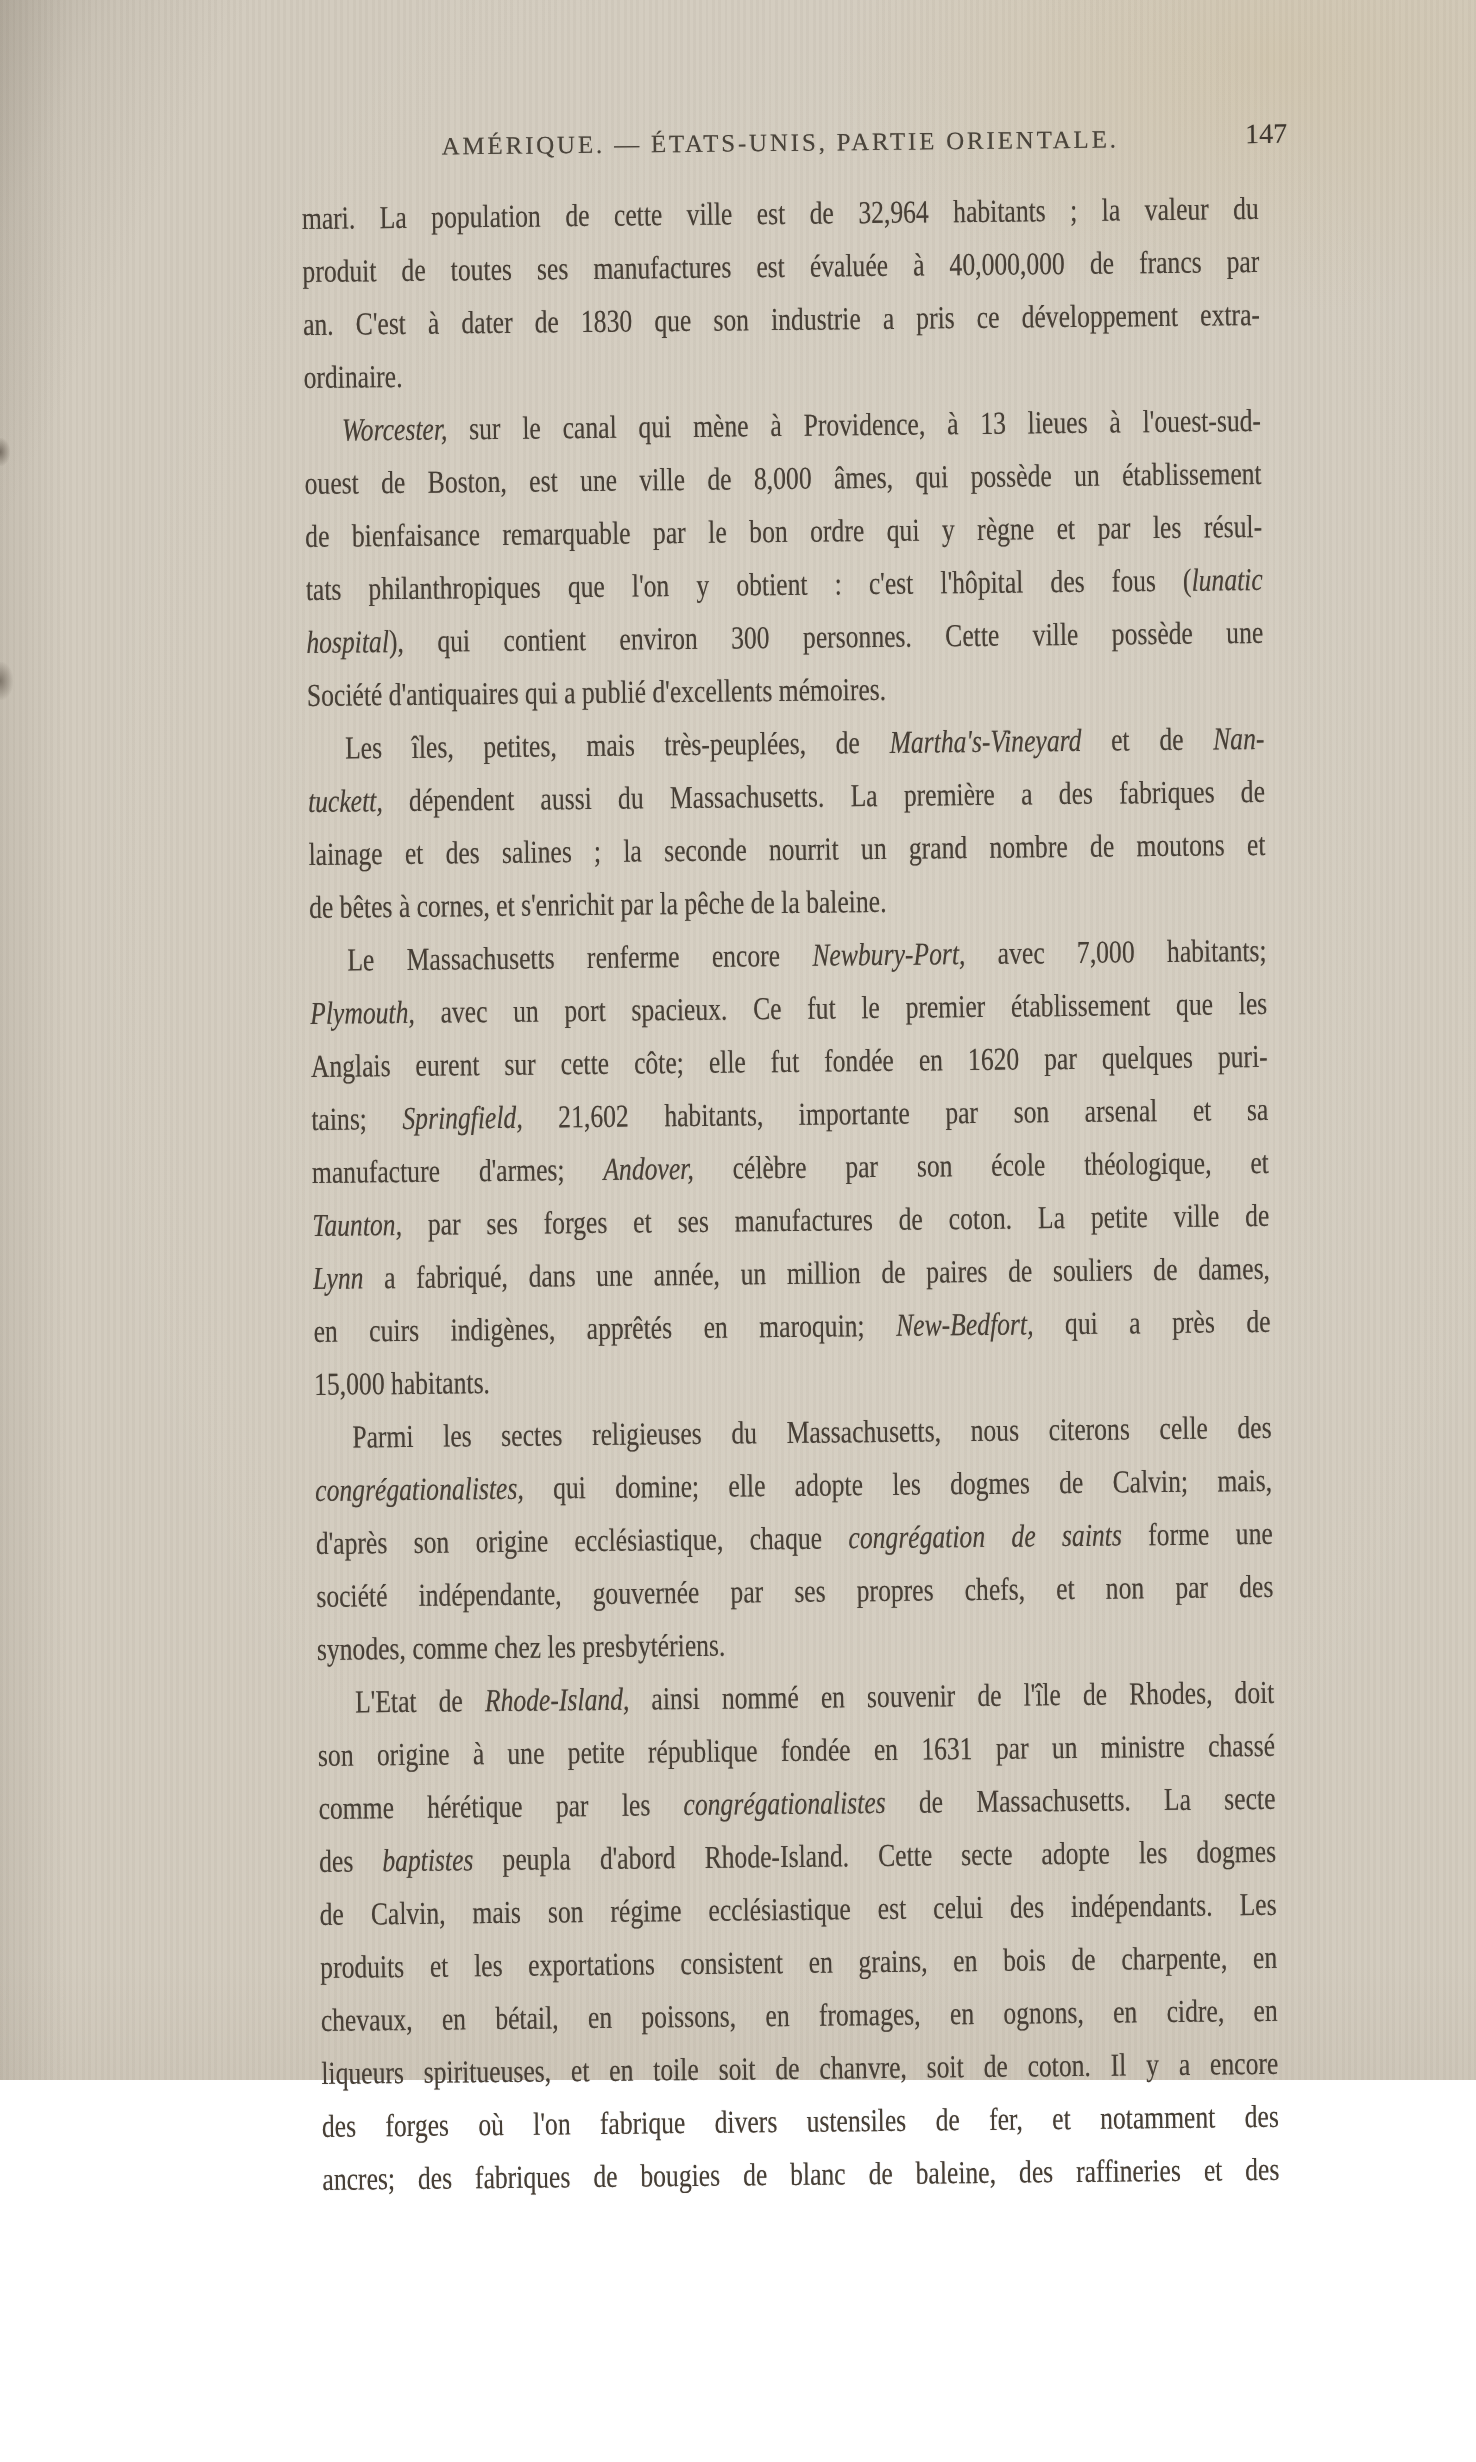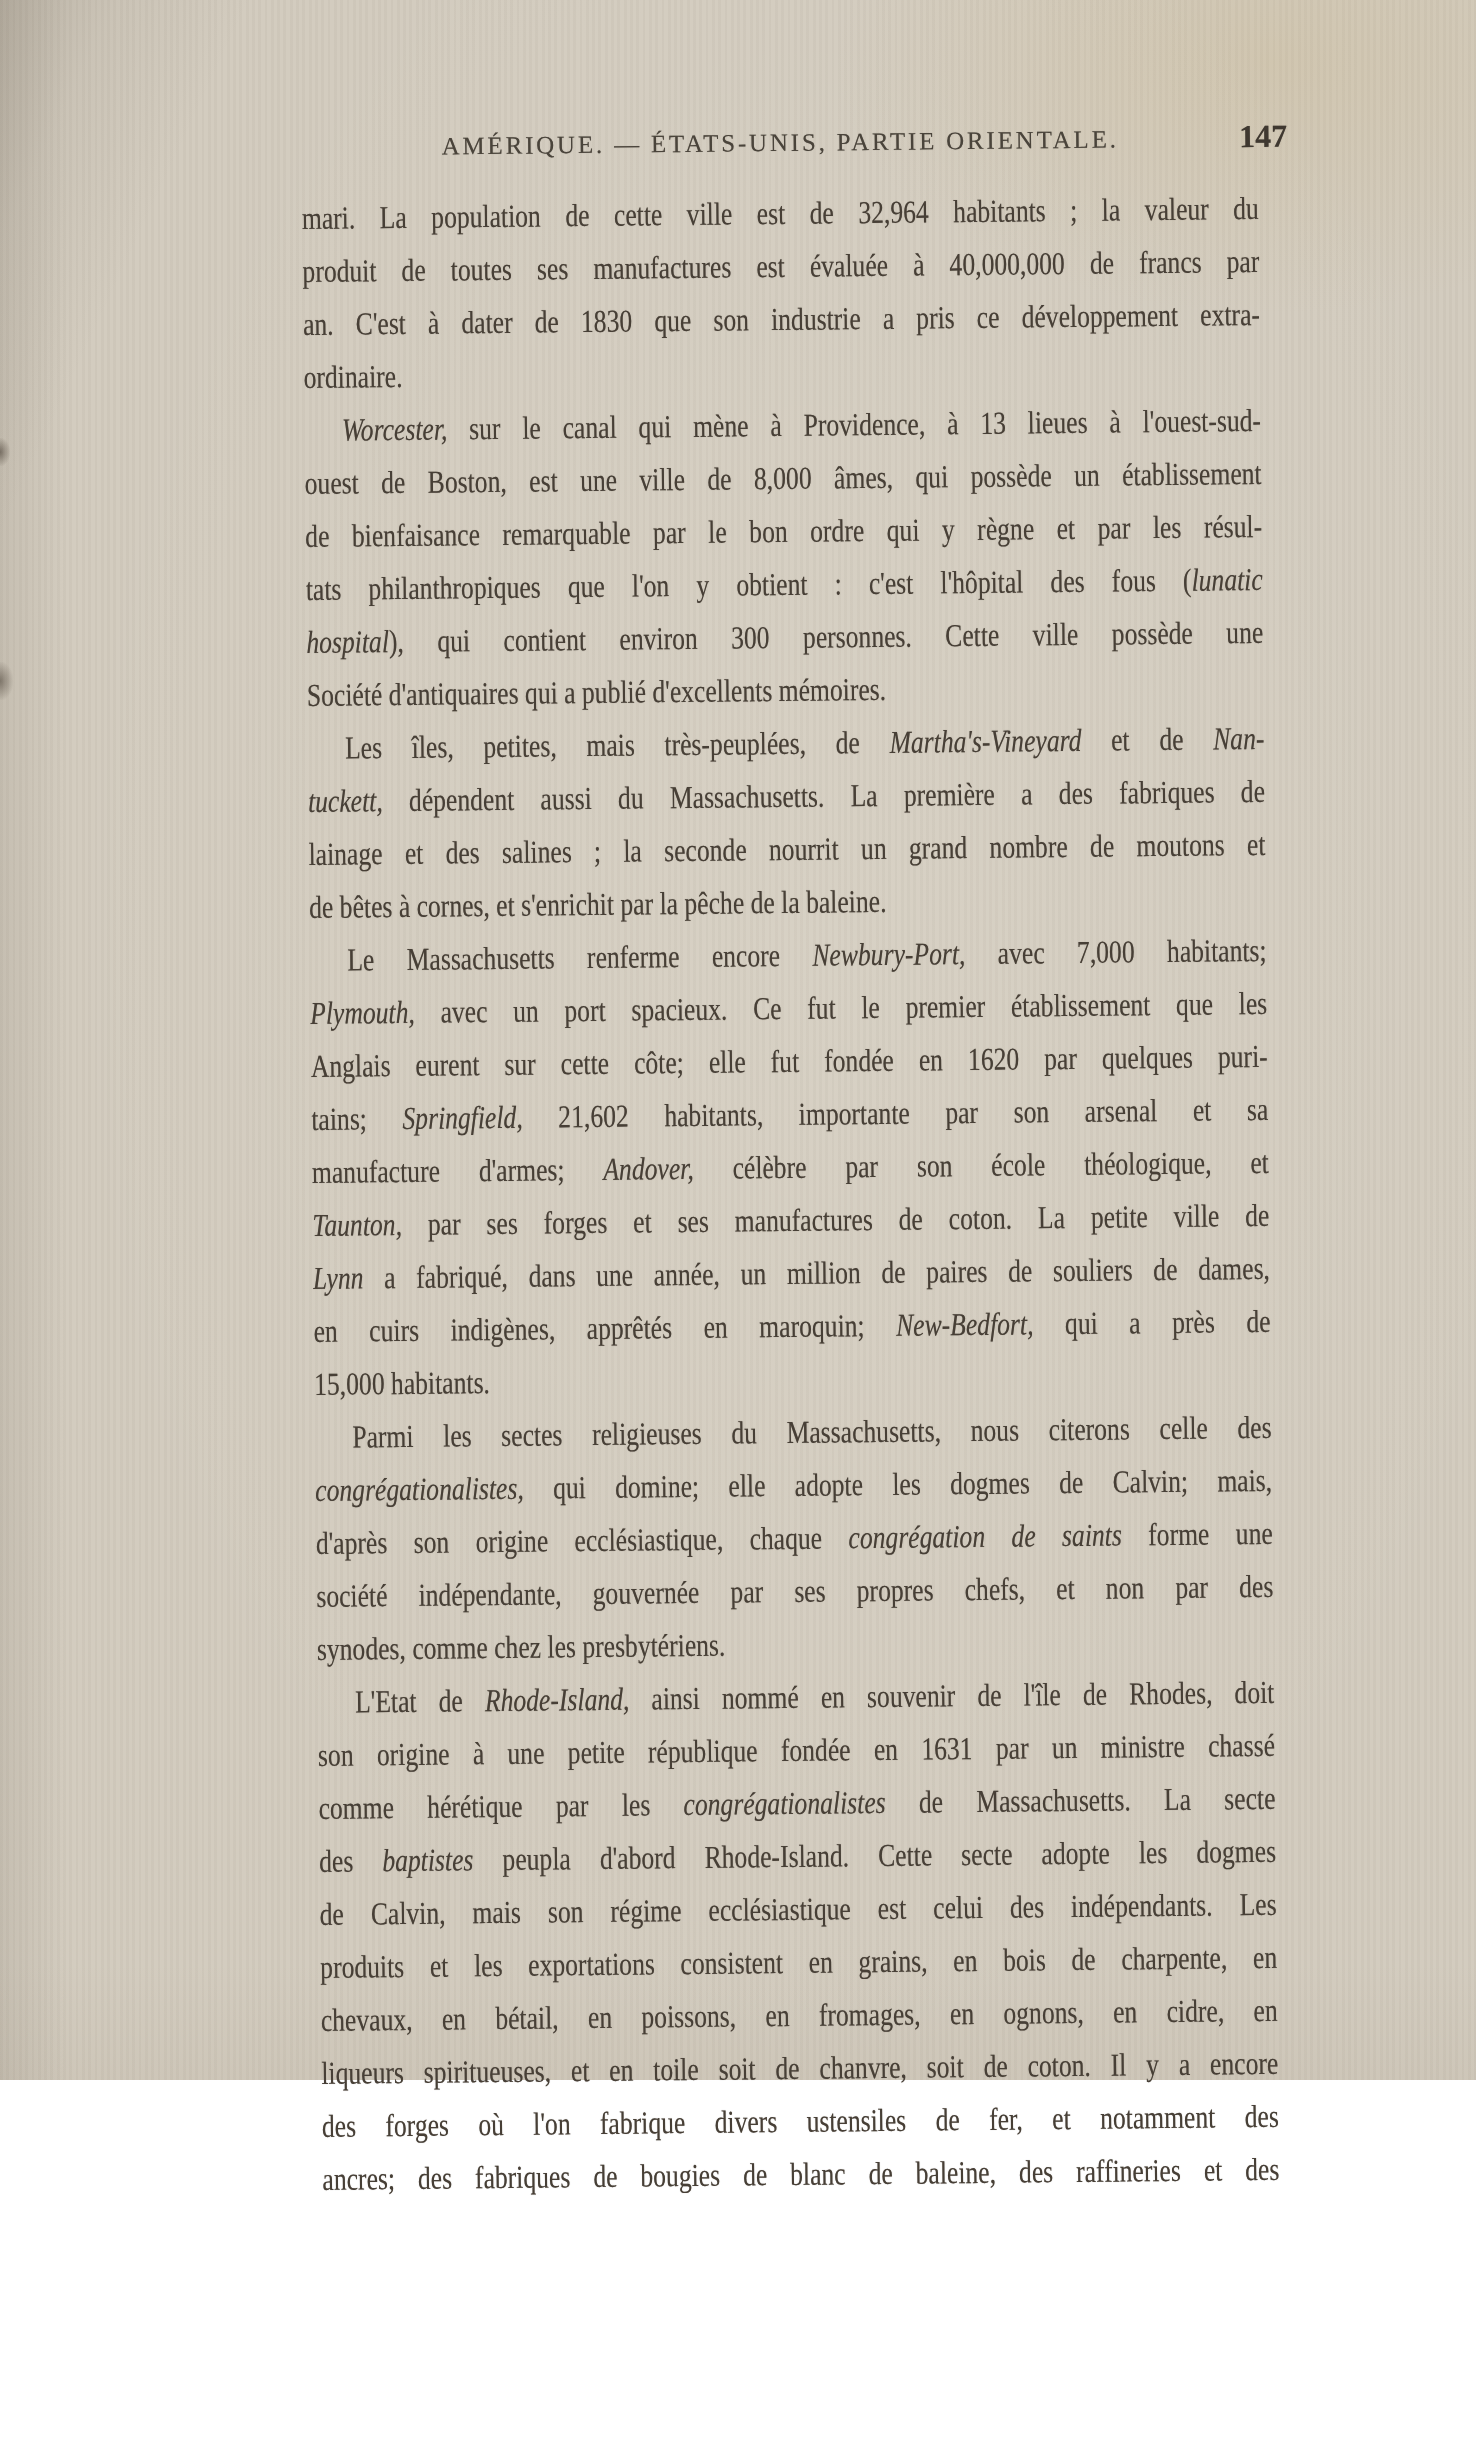--- a/index.html
+++ b/index.html
@@ -51,22 +51,22 @@
     font-size: 25px;
     letter-spacing: 2.8px;
     color: #4a443b;
     text-shadow: 0 0 0.7px rgba(62,55,46,0.45);
     white-space: nowrap;
   }
   .pageno {
     position: absolute;
     top: -5.6px;
     right: -28px;
-    font-size: 32px;
-    font-weight: 700;
+    font-size: 28px;
+    font-weight: 400;
     color: #3f3830;
     text-shadow: 0 0 0.7px rgba(62,55,46,0.5);
   }
   .bodytext {
     position: absolute;
     top: 58px;
     left: 0;
     width: 1195px;
     transform: scaleX(0.8008);
     transform-origin: 0 0;

